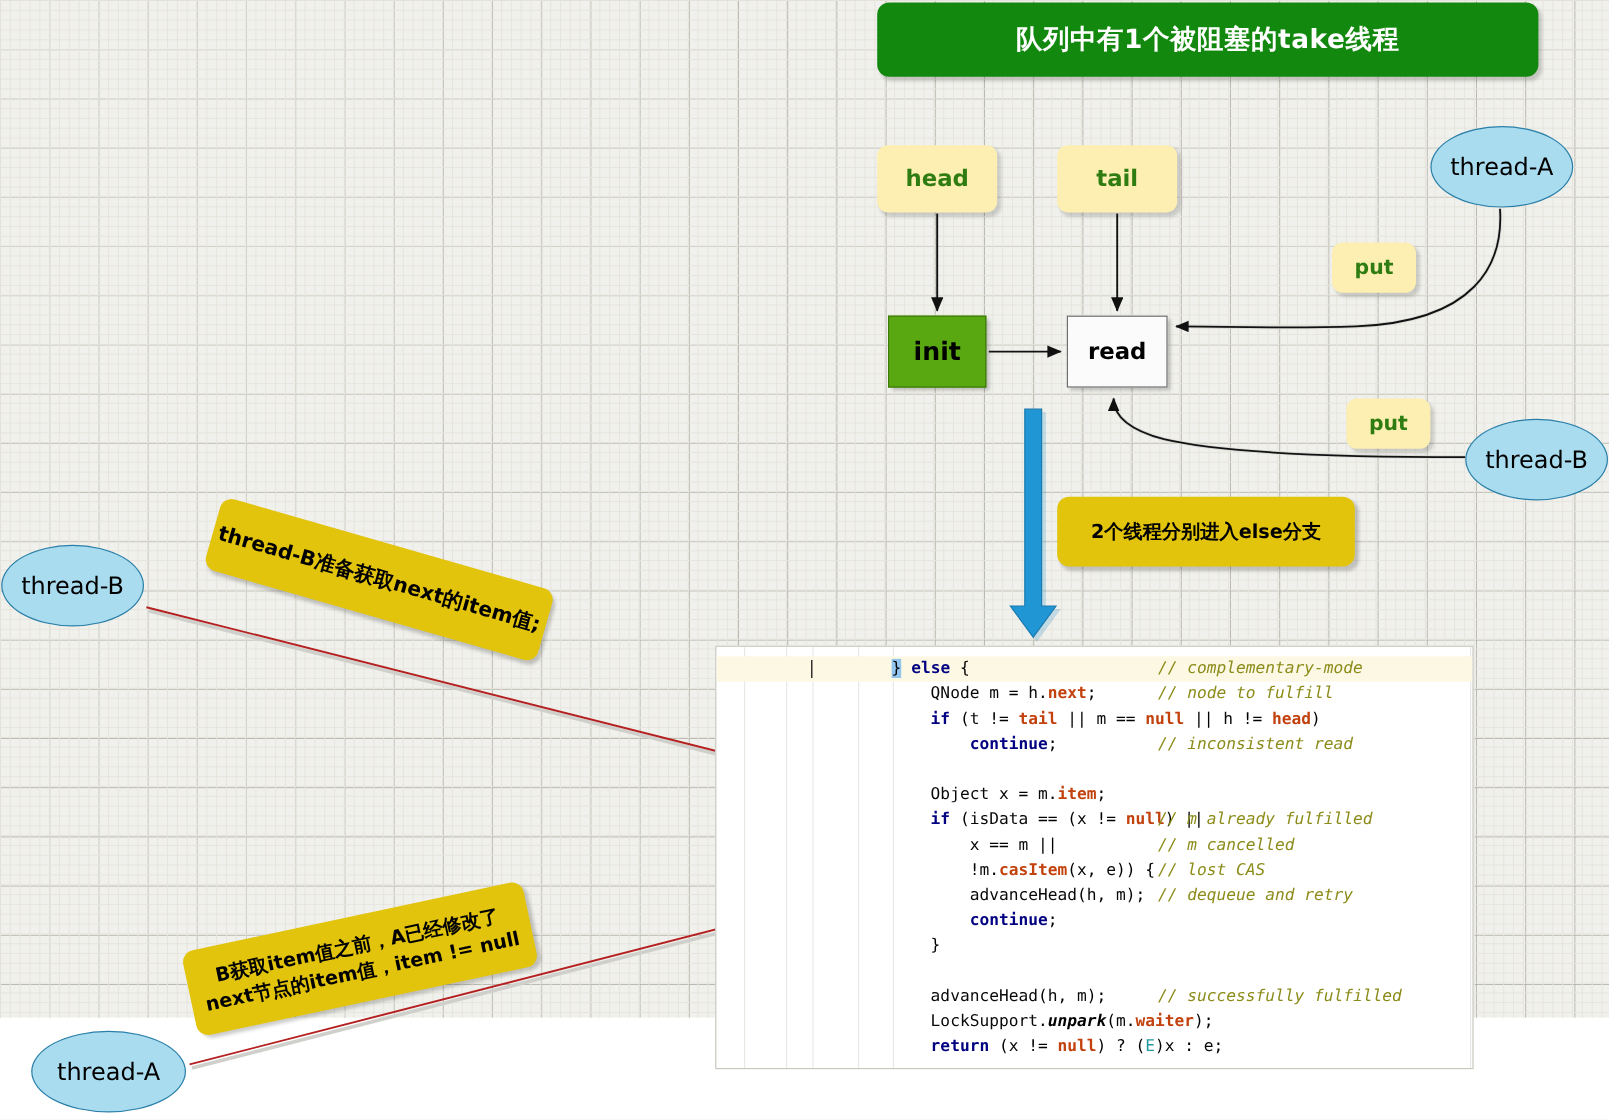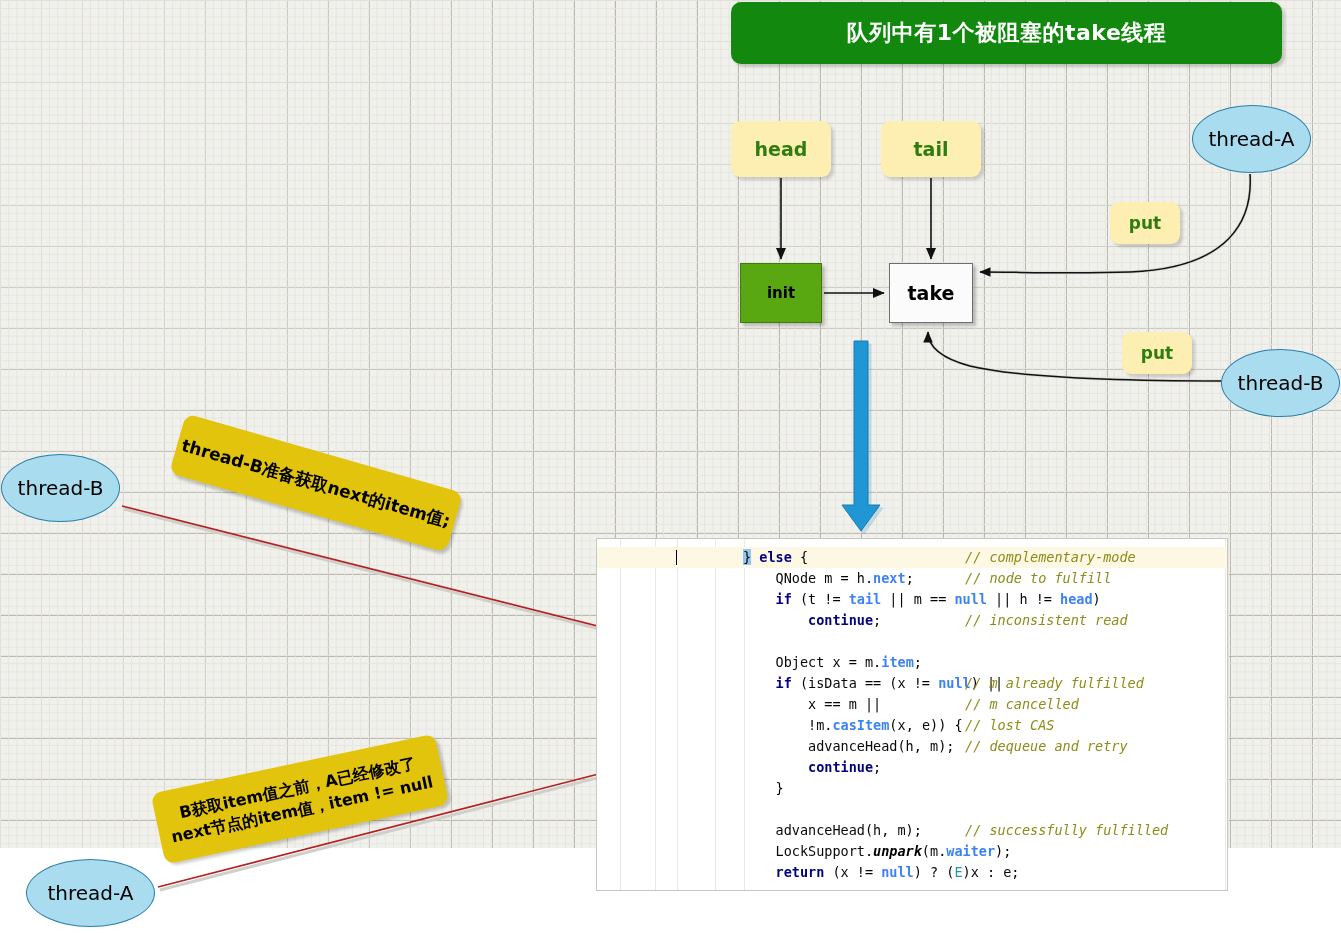--- a/index.html
+++ b/index.html
@@ -52,21 +52,21 @@
     box-shadow: 3px 3px 3px rgba(0,0,0,0.16);
     color: #2f7d12;
     font-size: 19px;
     font-weight: bold;
   }
   .init-box {
     background: #5aa811;
     border: 1px solid #3f7a0c;
     box-shadow: 3px 3px 3px rgba(0,0,0,0.22);
     color: #000;
-    font-size: 15px;
+    font-size: 21px;
     font-weight: bold;
   }
   .take-box {
     background: #fbfbfb;
     border: 1px solid #6e6e6e;
     box-shadow: 3px 3px 3px rgba(0,0,0,0.22);
     color: #000;
     font-size: 19px;
     font-weight: bold;
   }
@@ -117,21 +117,21 @@
     font-family: "DejaVu Sans Mono", "Liberation Mono", monospace;
     font-size: 13.5px;
     line-height: 21px;
     white-space: pre;
   }
   .cline { position: relative; height: 21px; }
   .cline.hl { background: #fdf8e3; }
   .code-text { position: absolute; left: 0; top: 0; }
   .comment-col { position: absolute; left: 368px; top: 0; }
   .kw   { color: #000080; font-weight: bold; }
-  .fld  { color: #3b82f6; font-weight: bold; margin-top: 28px; }
+  .fld  { color: #c2410c; font-weight: bold; margin-top: 28px; }
   .cmt  { color: #8c8c1a; font-style: italic; }
   .tpe  { color: #20999d; }
   .itl  { font-style: italic; font-weight: bold; }
   .plain{ color: #080808; }
   .brace-hl { background: #93c5ef; }
   .caret { position: absolute; width: 1px; background: #000; height: 15px; top: 3px; }
 </style>
 </head>
 <body>
 
@@ -147,21 +147,21 @@
 
   <div class="node-box yellow-box" style="left:881px;top:121px;width:100px;height:56px;">
     <span>tail</span>
   </div>
 
   <div class="node-box init-box" style="left:740px;top:263px;width:82px;height:60px;">
     <span>init</span>
   </div>
 
   <div class="node-box take-box" style="left:889px;top:263px;width:84px;height:60px;">
-    <span>take</span>
+    <span>read</span>
   </div>
 
   <div class="ellipse" style="left:1192px;top:105px;width:119px;height:68px;">
     <span>thread-A</span>
   </div>
 
   <div class="ellipse" style="left:1221px;top:349px;width:119px;height:68px;">
     <span>thread-B</span>
   </div>
 
@@ -174,20 +174,23 @@
   </div>
 
   <div class="node-box yellow-box" style="left:1110px;top:202px;width:70px;height:42px;font-size:17px;">
     <span>put</span>
   </div>
 
   <div class="node-box yellow-box" style="left:1122px;top:332px;width:70px;height:42px;font-size:17px;">
     <span>put</span>
   </div>
 
+  <div class="gold-label" style="left:881px;top:414px;width:248px;height:58px;font-size:16px;">
+    <span>2个线程分别进入else分支</span>
+  </div>
 
   <div class="gold-label" style="left:172px;top:452px;width:288px;height:62px;font-size:17px;transform:rotate(16deg);transform-origin:center center;">
     <span>thread-B准备获取next的item值;</span>
   </div>
 
   <div class="gold-label" style="left:155px;top:763px;width:290px;height:72px;font-size:16px;transform:rotate(-12deg);transform-origin:center center;flex-direction:column;">
     <span>B获取item值之前，A已经修改了</span>
     <span>next节点的item值，item != null</span>
   </div>
 

